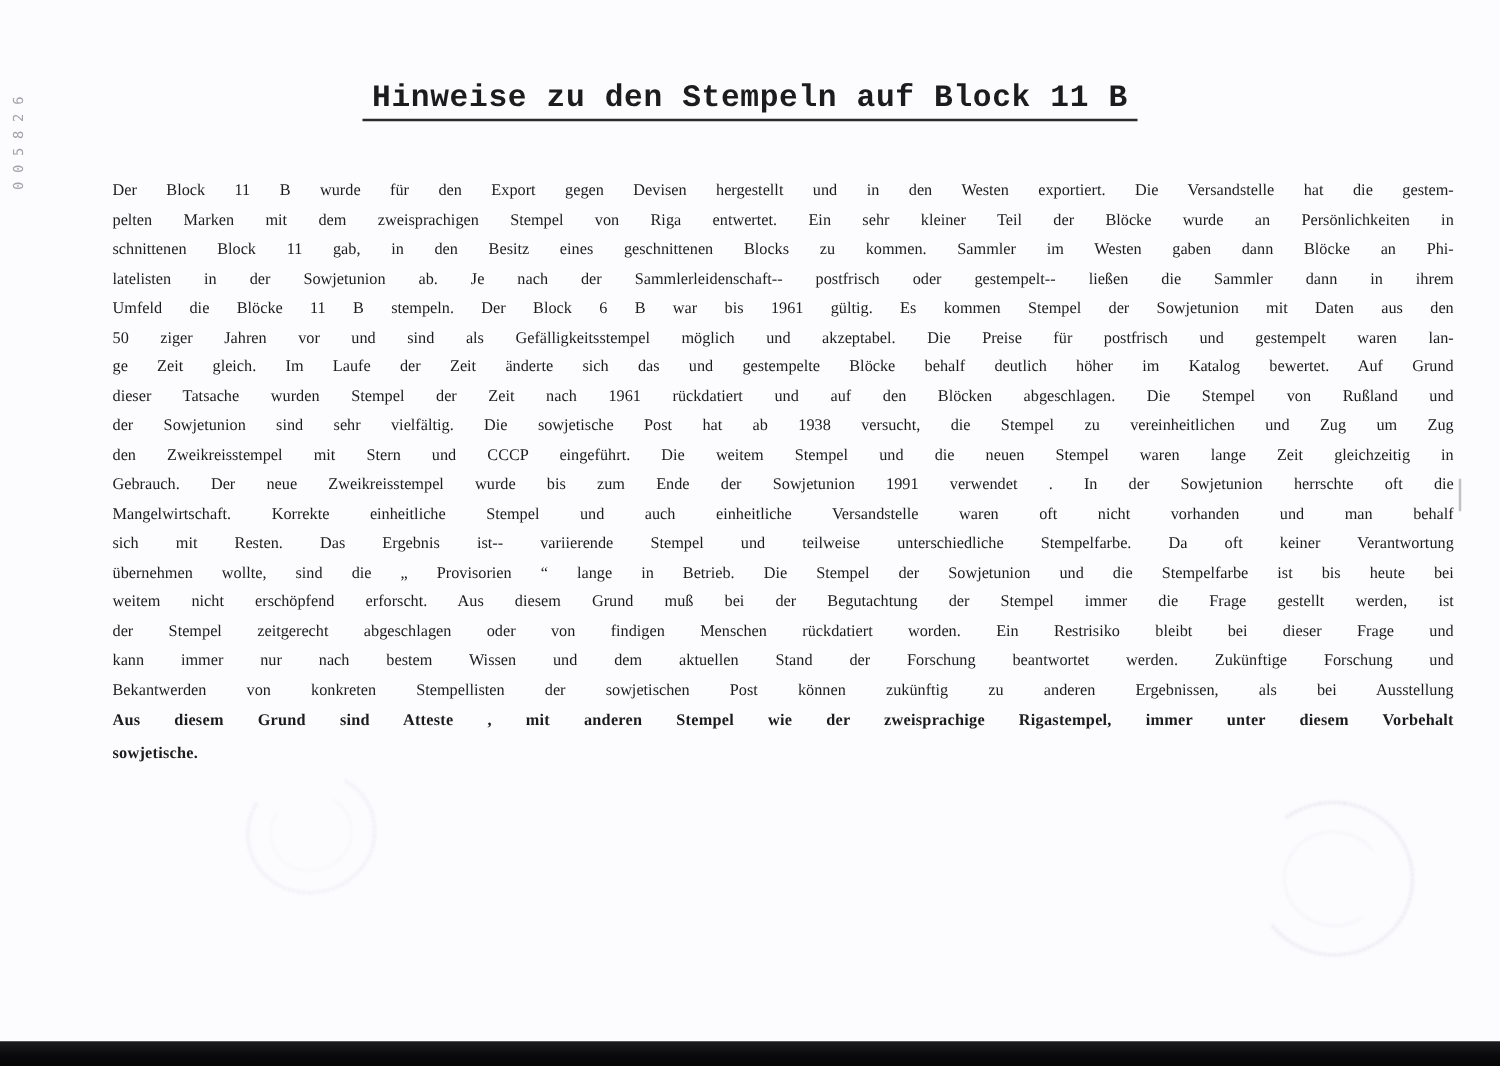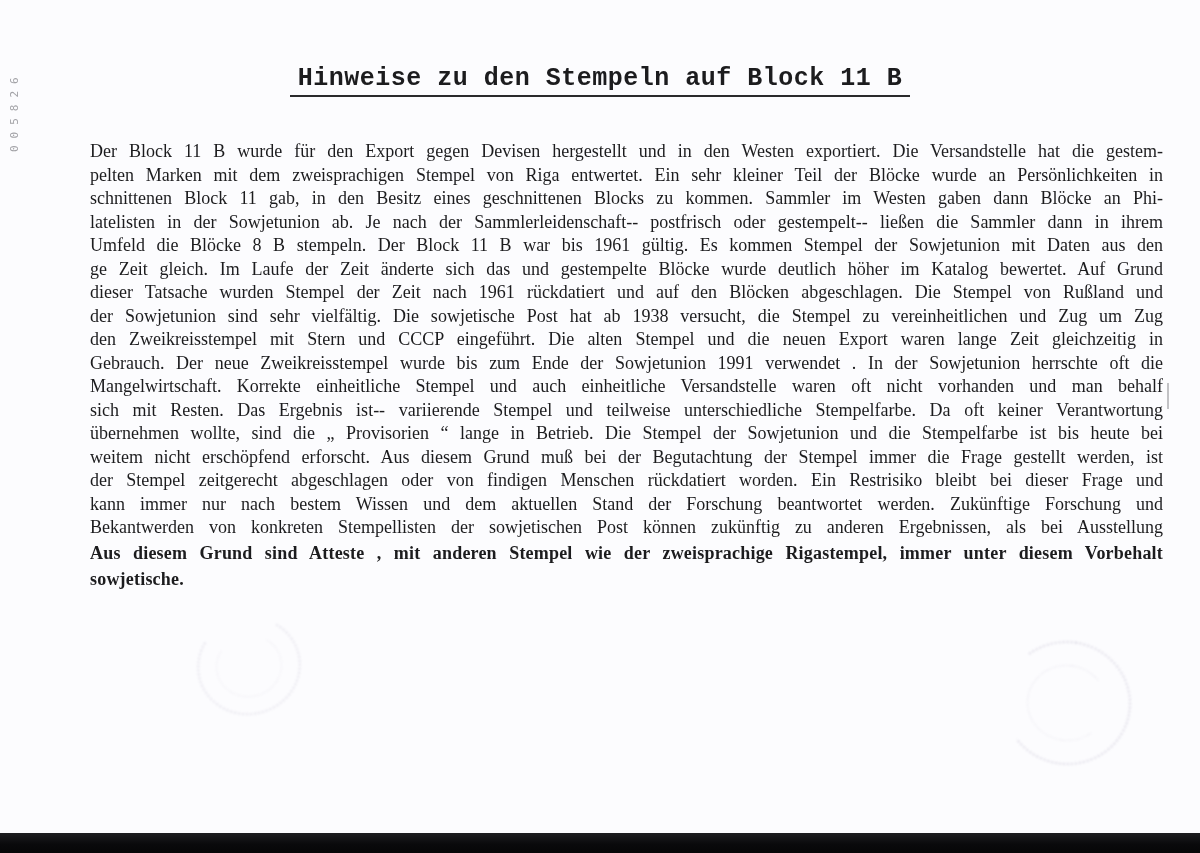--- a/index.html
+++ b/index.html
@@ -47,21 +47,21 @@
     letter-spacing: 0.5px;
     border-bottom: 2.5px solid #2a2a2c;
     padding: 0 8px 2px 8px;
   }
 
   .body-block {
     position: absolute;
     left: 90px;
     top: 140px;
     width: 1073px;
-    font-size: 18px;
+    font-size: 13px;
   }
   .line {
     line-height: 23.5px;
     height: 23.5px;
     white-space: normal;
     text-align: justify;
     text-align-last: justify;
     overflow: hidden;
   }
   .line.short {
@@ -149,25 +149,26 @@
   <div class="title-row">
     <span class="doc-title">Hinweise zu den Stempeln auf Block 11 B</span>
   </div>
 
   <div class="body-block">
     <div>
         <div class="line">Der Block 11 B wurde für den Export gegen Devisen hergestellt und in den Westen exportiert. Die Versandstelle hat die gestem-</div>
         <div class="line">pelten Marken mit dem zweisprachigen Stempel von Riga entwertet. Ein sehr kleiner Teil der Blöcke wurde an Persönlichkeiten in</div>
         <div class="line">schnittenen Block 11 gab, in den Besitz eines geschnittenen Blocks zu kommen. Sammler im Westen gaben dann Blöcke an Phi-</div>
         <div class="line">latelisten in der Sowjetunion ab. Je nach der Sammlerleidenschaft-- postfrisch oder gestempelt-- ließen die Sammler dann in ihrem</div>
-        <div class="line">Umfeld die Blöcke 8 B stempeln. Der Block 11 B war bis 1961 gültig. Es kommen Stempel der Sowjetunion mit Daten aus den</div>
-        <div class="line">ge Zeit gleich. Im Laufe der Zeit änderte sich das und gestempelte Blöcke wurde deutlich höher im Katalog bewertet. Auf Grund</div>
+        <div class="line">Umfeld die Blöcke 11 B stempeln. Der Block 6 B war bis 1961 gültig. Es kommen Stempel der Sowjetunion mit Daten aus den</div>
+        <div class="line">50 ziger Jahren vor und sind als Gefälligkeitsstempel möglich und akzeptabel. Die Preise für postfrisch und gestempelt waren lan-</div>
+        <div class="line">ge Zeit gleich. Im Laufe der Zeit änderte sich das und gestempelte Blöcke behalf deutlich höher im Katalog bewertet. Auf Grund</div>
         <div class="line">dieser Tatsache wurden Stempel der Zeit nach 1961 rückdatiert und auf den Blöcken abgeschlagen. Die Stempel von Rußland und</div>
         <div class="line">der Sowjetunion sind sehr vielfältig. Die sowjetische Post hat ab 1938 versucht, die Stempel zu vereinheitlichen und Zug um Zug</div>
-        <div class="line">den Zweikreisstempel mit Stern und CCCP eingeführt. Die alten Stempel und die neuen Export waren lange Zeit gleichzeitig in</div>
+        <div class="line">den Zweikreisstempel mit Stern und CCCP eingeführt. Die weitem Stempel und die neuen Stempel waren lange Zeit gleichzeitig in</div>
         <div class="line">Gebrauch. Der neue Zweikreisstempel wurde bis zum Ende der Sowjetunion 1991 verwendet . In der Sowjetunion herrschte oft die</div>
         <div class="line">Mangelwirtschaft. Korrekte einheitliche Stempel und auch einheitliche Versandstelle waren oft nicht vorhanden und man behalf</div>
         <div class="line">sich mit Resten. Das Ergebnis ist-- variierende Stempel und teilweise unterschiedliche Stempelfarbe. Da oft keiner Verantwortung</div>
         <div class="line">übernehmen wollte, sind die „ Provisorien “ lange in Betrieb. Die Stempel der Sowjetunion und die Stempelfarbe ist bis heute bei</div>
         <div class="line">weitem nicht erschöpfend erforscht. Aus diesem Grund muß bei der Begutachtung der Stempel immer die Frage gestellt werden, ist</div>
         <div class="line">der Stempel zeitgerecht abgeschlagen oder von findigen Menschen rückdatiert worden. Ein Restrisiko bleibt bei dieser Frage und</div>
         <div class="line">kann immer nur nach bestem Wissen und dem aktuellen Stand der Forschung beantwortet werden. Zukünftige Forschung und</div>
         <div class="line">Bekantwerden von konkreten Stempellisten der sowjetischen Post können zukünftig zu anderen Ergebnissen, als bei Ausstellung</div>
       </div>
     <div class="emphasis">

